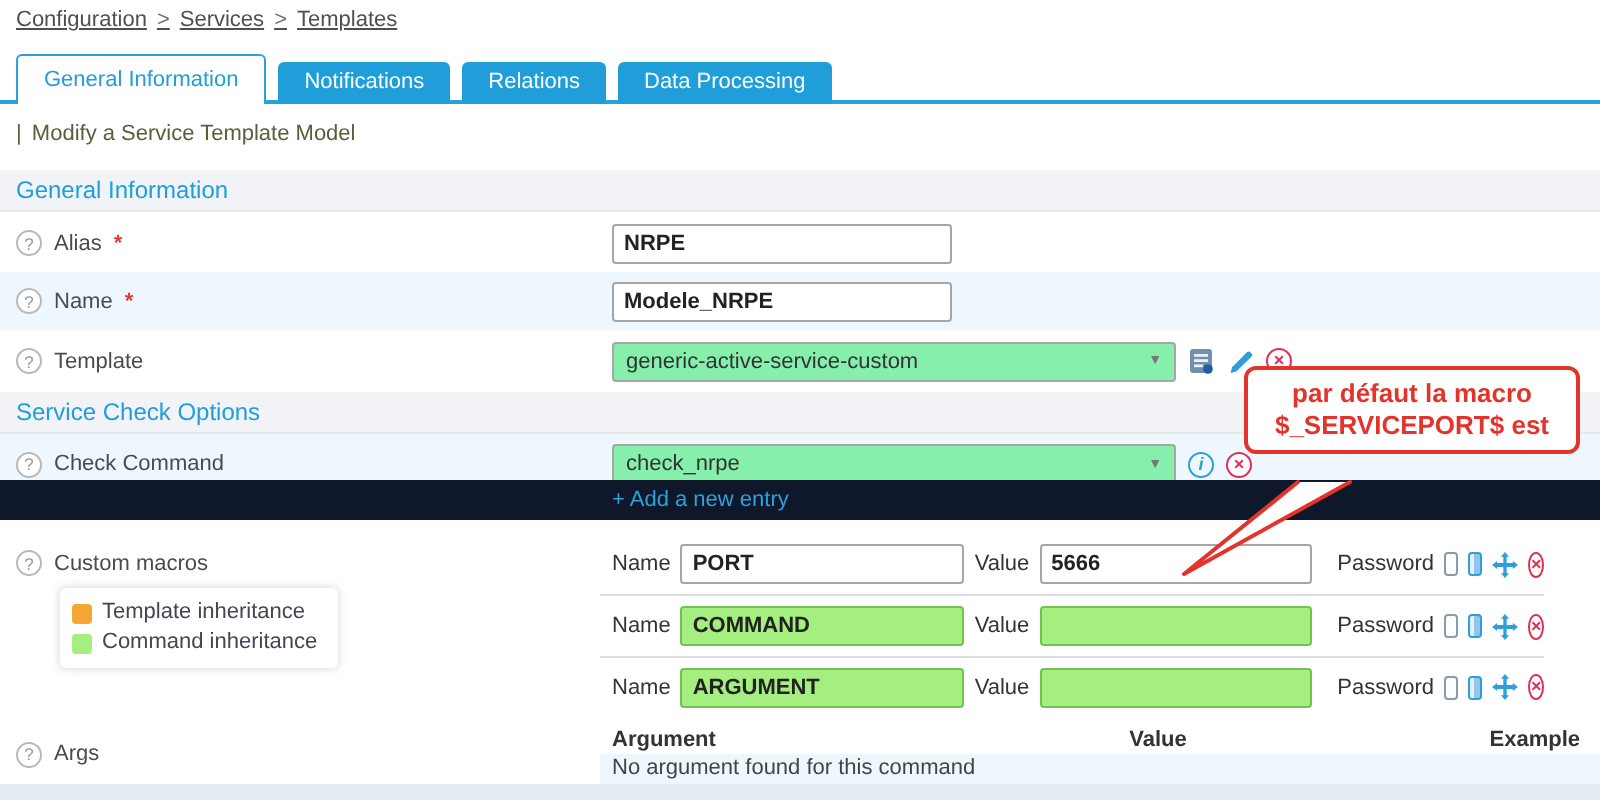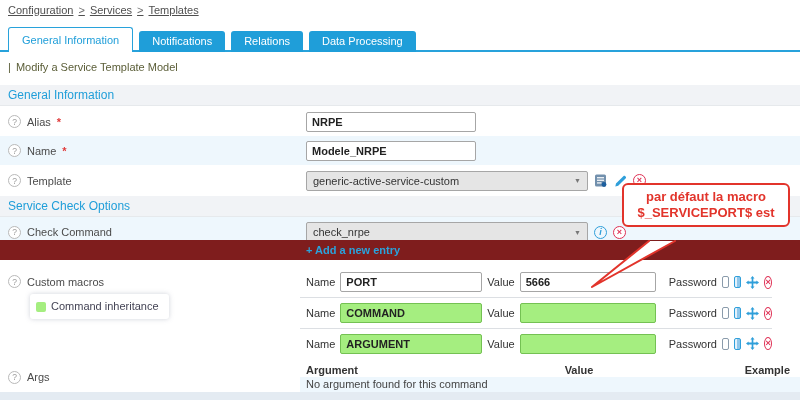--- a/index.html
+++ b/index.html
@@ -29,34 +29,34 @@
                     background:#f1f3f6; color:#1f9ed9; font-size:12px; border-bottom:1px solid #e6e9ec; }
   .sec-gi  { top:85px; }
   .sec-sco { top:196px; }
 
   
   .row { position:absolute; left:0; right:0; display:flex; align-items:center; }
   .row-alias    { top:107px; height:29px; background:#fff; }
   .row-name     { top:136px; height:29px; background:#eef7fd; }
   .row-template { top:165px; height:31px; background:#fff; }
   .row-check    { top:217px; height:30px; background:#eef7fd; }
-  .row-addentry { top:240px; height:20px; background:#7f1d1d;font-weight:bold; }
+  .row-addentry { top:240px; height:20px; background:#0f172a; }
   .row-args     { top:362px; height:30px; background:#fff; }
 
   .label-cell { width:300px; flex:0 0 300px; display:flex; align-items:center; gap:6px; padding-left:8px; }
   .flabel { color:#4b4b4b; }
   .req { color:#e03b3b; font-weight:bold; }
   .field-cell { display:flex; align-items:center; gap:6px; padding-left:6px; }
 
   .help-icon { width:13px; height:13px; flex:0 0 13px; border:1px solid #b9b9b9; border-radius:50%; color:#9a9a9a;
                font-size:8.5px; display:inline-flex; align-items:center; justify-content:center; cursor:help; background:#fff; }
 
   .text-input { width:170px; height:20px; border:1px solid #a6a6a6; border-radius:2px; padding:0 5px;
                 font-family:inherit; font-size:11px; font-weight:600; color:#222; background:#fff; }
-  .select { width:282px; height:20px; border:1px solid #a6a6a6; border-radius:2px; background:#e5e5e5;
+  .select { width:282px; height:20px; border:1px solid #a6a6a6; border-radius:2px; background:#86efac;
             display:flex; align-items:center; justify-content:space-between; padding:0 6px; cursor:pointer; }
   .sel-text { font-size:11px; color:#333; }
   .sel-arrow { font-size:7px; color:#777; }
 
   .circle-x { width:13px; height:13px; border:1.5px solid #df3155; border-radius:50%; color:#df3155;
               font-size:9px; font-weight:bold; line-height:1; display:inline-flex; align-items:center; justify-content:center;
               cursor:pointer; background:#fff; }
   .info-icon { width:13px; height:13px; border:1.5px solid #2f9fda; border-radius:50%; color:#2f9fda;
                font-size:9px; font-weight:bold; font-style:italic; display:inline-flex; align-items:center; justify-content:center; cursor:pointer; }
   .pencil-icon, .tpl-icon, .move-icon { display:inline-flex; align-items:center; cursor:pointer; }
@@ -200,20 +200,24 @@
     <span class="add-link">+ Add a new entry</span>
   </div>
 
   <div class="macros-block">
     <div class="label-cell macros-label">
       <span class="help-icon">?</span>
       <span class="flabel">Custom macros</span>
     </div>
     <div class="legend">
       <div class="legend-item">
+        <span class="sq sq-orange"></span>
+        <span>Template inheritance</span>
+      </div>
+      <div class="legend-item">
         <span class="sq sq-green"></span>
         <span>Command inheritance</span>
       </div>
     </div>
 
     <div class="macro-rows">
 
       <div class="macro-row">
         <span class="mlabel">Name</span>
         <input type="text" class="macro-input m-name" value="PORT" style="">

